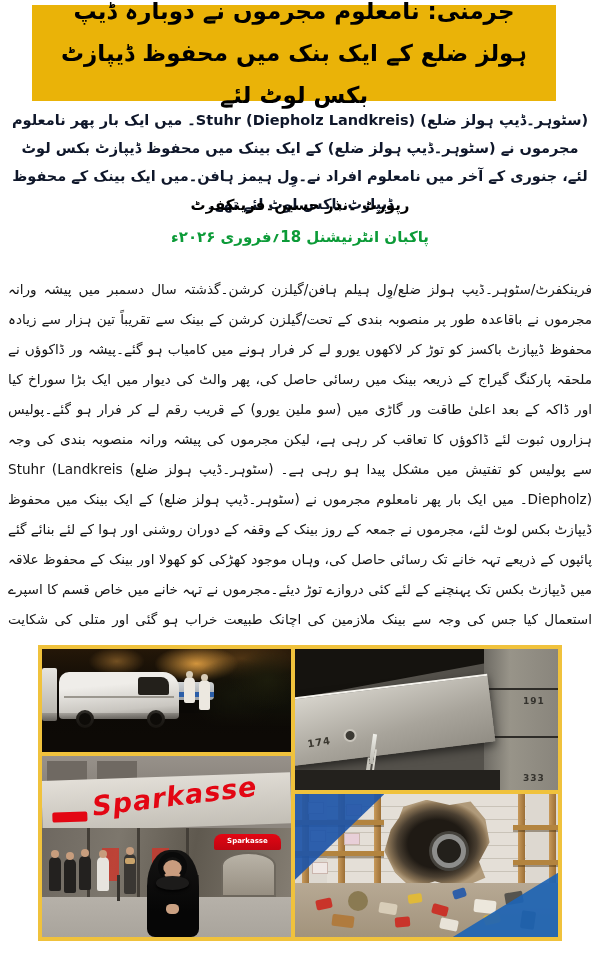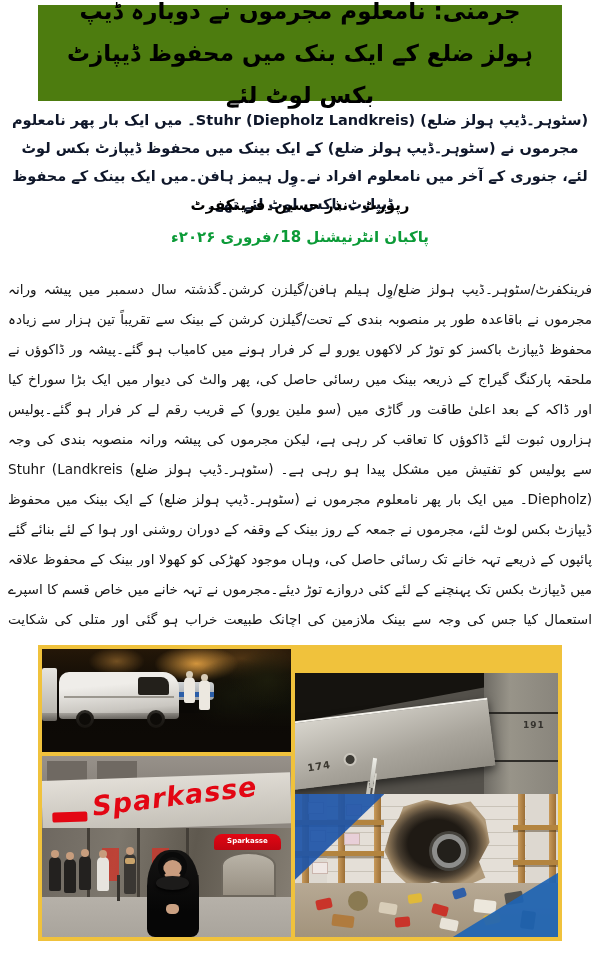--- a/index.html
+++ b/index.html
@@ -6,22 +6,22 @@
   html, body { background: #ffffff; }
   body {
     width: 600px; height: 966px; position: relative;
     font-family: "DejaVu Sans", sans-serif;
     overflow: hidden;
   }
   .rtl { direction: rtl; unicode-bidi: embed; }
 
   
   .headline-box {
-    position: absolute; left: 38px; top: 5px; width: 524px; height: 96px;
-    background: #4d7c0f;
+    position: absolute; left: 32px; top: 5px; width: 524px; height: 96px;
+    background: #eab308;
     display: flex; align-items: center; justify-content: center;
     text-align: center; padding: 18px 14px;
   }
   .headline-box .headline-text {
     font-size: 23px; font-weight: bold; color: #000;
     line-height: 42px;
   }
 
   
   .subhead {
@@ -45,21 +45,21 @@
     text-align: justify; overflow: hidden;
   }
 
   
   .collage {
     position: absolute; left: 38px; top: 645px; width: 524px; height: 296px;
     background: #F0C23C;
   }
   .photo { position: absolute; overflow: hidden; }
   .p1 { left: 4px; top: 4px; width: 249px; height: 103px; background: #0a0805; }
-  .p2 { left: 257px; top: 4px; width: 263px; height: 141px; background: #54514b; margin-top: 24px; }
+  .p2 { left: 257px; top: 4px; width: 263px; height: 141px; background: #54514b; }
   .p3 { left: 4px; top: 111px; width: 249px; height: 181px; background: #8d8780; }
   .p4 { left: 257px; top: 149px; width: 263px; height: 143px; background: #ddd8d0; }
 
   
   .p1 .glow {
     position: absolute; left: 0; top: 0; width: 100%; height: 48%;
     background:
       radial-gradient(60px 26px at 62% 30%, rgba(240,170,70,.85), rgba(240,170,70,0) 70%),
       radial-gradient(40px 20px at 30% 25%, rgba(200,140,60,.5), rgba(200,140,60,0) 70%),
       radial-gradient(90px 30px at 80% 20%, rgba(120,80,30,.55), rgba(120,80,30,0) 70%),

